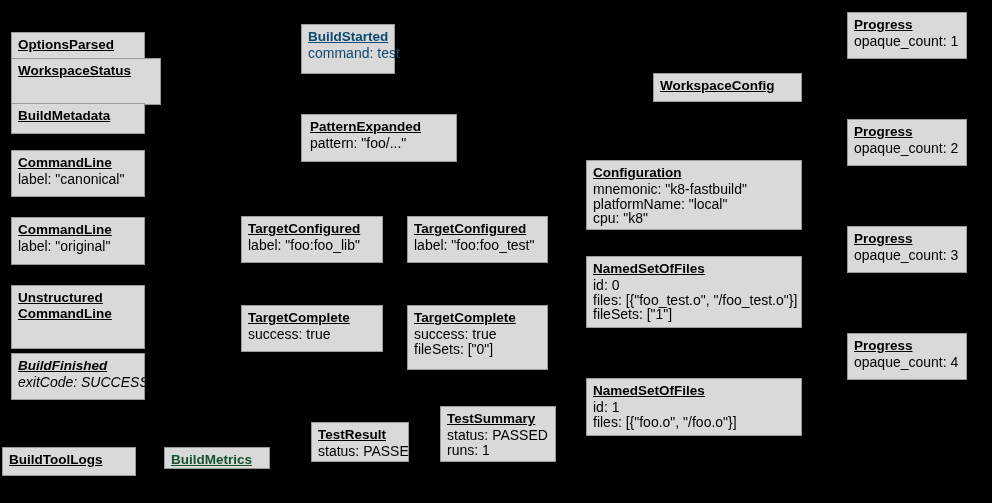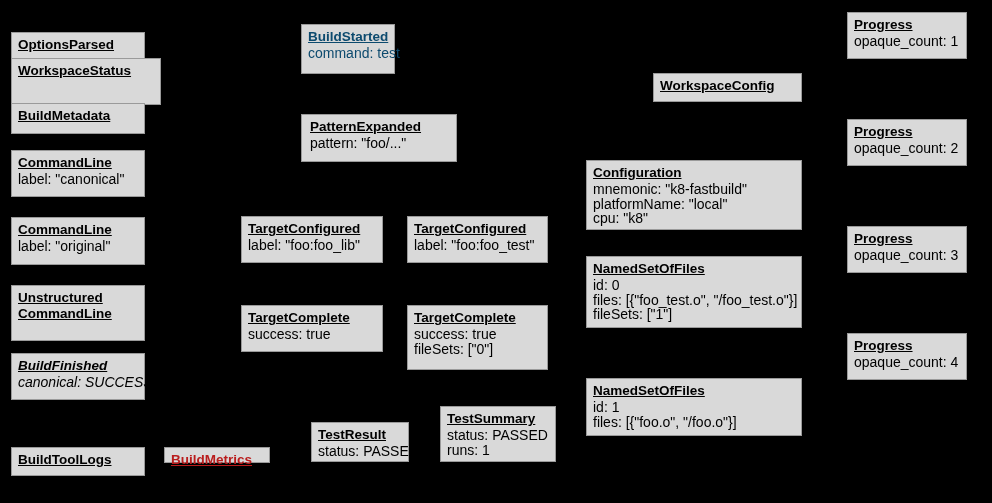--- a/index.html
+++ b/index.html
@@ -60,34 +60,34 @@
       <div class="node-props">
         <div class="prop">label: "canonical"</div>
       </div>
     </div>
     <div class="node" style="left: 11px; top: 217px; width: 134px; height: 48px; background: rgb(217, 217, 217); border-color: rgb(154, 154, 154); color: rgb(0, 0, 0);">
       <div class="node-title">CommandLine</div>
       <div class="node-props">
         <div class="prop">label: "original"</div>
       </div>
     </div>
-    <div class="node" style="left: 11px; top: 285px; width: 134px; height: 56px; background: rgb(217, 217, 217); border-color: rgb(154, 154, 154); color: rgb(0, 0, 0);">
+    <div class="node" style="left: 11px; top: 285px; width: 134px; height: 64px; background: rgb(217, 217, 217); border-color: rgb(154, 154, 154); color: rgb(0, 0, 0);">
       <div class="node-title">Unstructured
 CommandLine</div>
     </div>
     <div class="node" style="left: 11px; top: 353px; width: 134px; height: 47px; background: rgb(217, 217, 217); border-color: rgb(154, 154, 154); color: rgb(0, 0, 0); font-style: italic;">
       <div class="node-title">BuildFinished</div>
       <div class="node-props">
-        <div class="prop">canonical: SUCCESS</div>
+        <div class="prop">exitCode: SUCCESS</div>
       </div>
     </div>
-    <div class="node" style="left: 11px; top: 447px; width: 134px; height: 29px; background: rgb(217, 217, 217); border-color: rgb(154, 154, 154); color: rgb(0, 0, 0);">
+    <div class="node" style="left: 2px; top: 447px; width: 134px; height: 29px; background: rgb(217, 217, 217); border-color: rgb(154, 154, 154); color: rgb(0, 0, 0);">
       <div class="node-title">BuildToolLogs</div>
     </div>
-    <div class="node" style="left: 164px; top: 447px; width: 106px; height: 16px; background: rgb(217, 217, 217); border-color: rgb(154, 154, 154); color: #b91c1c;">
+    <div class="node" style="left: 164px; top: 447px; width: 106px; height: 22px; background: rgb(217, 217, 217); border-color: rgb(154, 154, 154); color: #14532d;">
       <div class="node-title">BuildMetrics</div>
     </div>
     <div class="node" style="left: 301px; top: 24px; width: 94px; height: 50px; background: rgb(217, 217, 217); border-color: rgb(154, 154, 154); color: #0c4a6e;">
       <div class="node-title">BuildStarted</div>
       <div class="node-props">
         <div class="prop">command: test</div>
       </div>
     </div>
     <div class="node" style="left: 301px; top: 114px; width: 156px; height: 48px; background: rgb(217, 217, 217); border-color: rgb(154, 154, 154); color: rgb(0, 0, 0); padding-left: 8px;">
       <div class="node-title">PatternExpanded</div>

